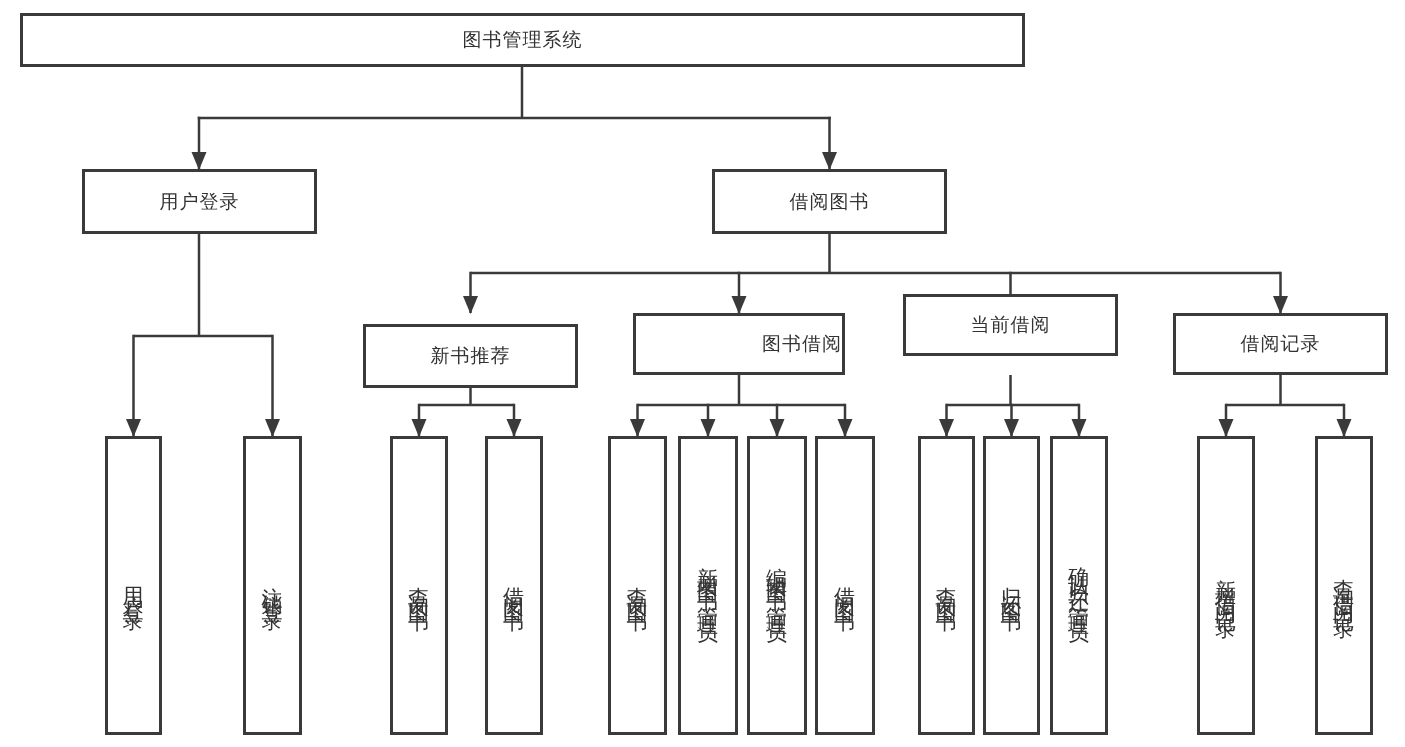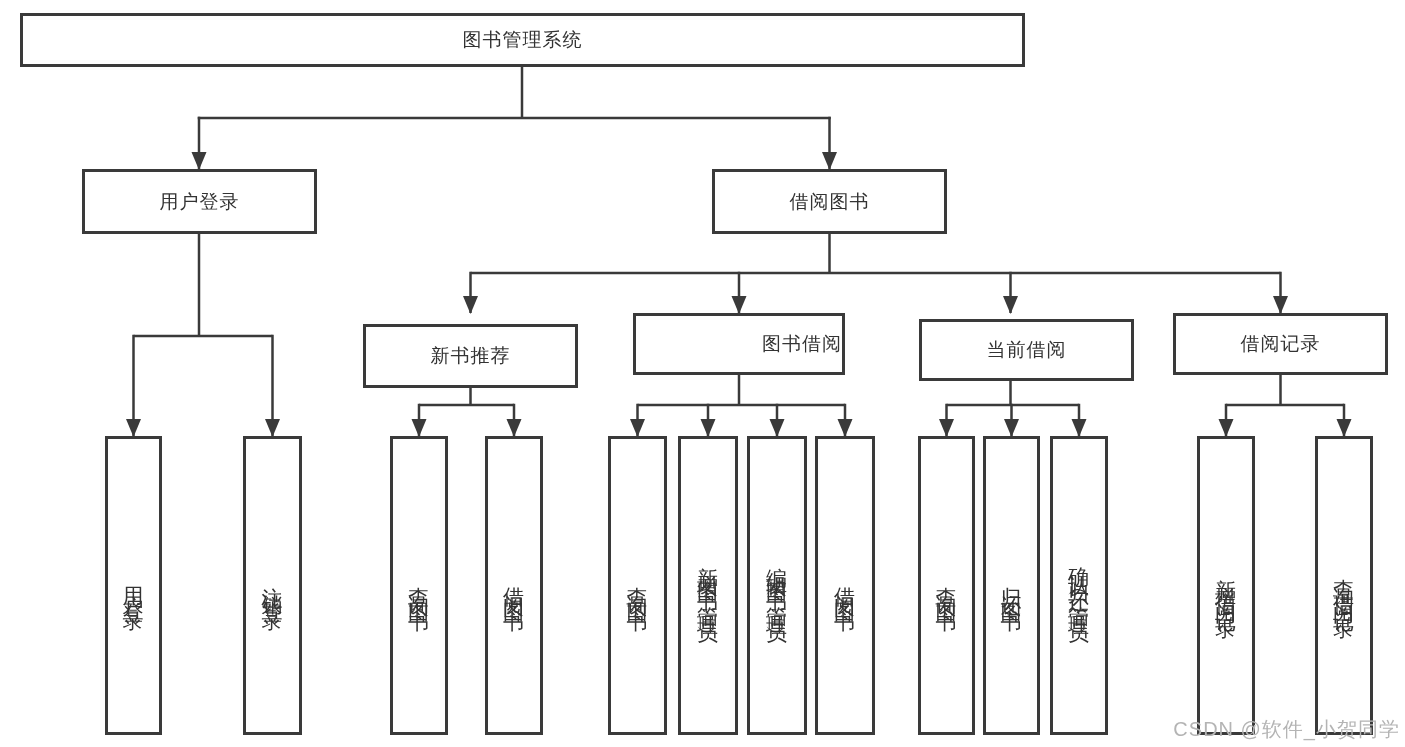--- a/index.html
+++ b/index.html
@@ -133,21 +133,21 @@
   <div class="hnode" style="left:712px; top:169px; width:235px; height:65px;">
     <span>借阅图书</span>
   </div>
 
   <div class="hnode" style="left:363px; top:324px; width:215px; height:64px;">
     <span>新书推荐</span>
   </div>
   <div class="hnode" style="left:633px; top:313px; width:212px; height:62px;justify-content:flex-end;">
     <span>图书借阅</span>
   </div>
-  <div class="hnode" style="left:903px; top:319px; width:215px; height:62px;margin-left:16px;">
+  <div class="hnode" style="left:903px; top:294px; width:215px; height:62px;">
     <span>当前借阅</span>
   </div>
   <div class="hnode" style="left:1173px; top:313px; width:215px; height:62px;">
     <span>借阅记录</span>
   </div>
 
   <div class="vnode" style="left:105px; width:57px;">
     <span>用户登录</span>
   </div>
   <div class="vnode" style="left:243px; width:59px;">
@@ -184,15 +184,14 @@
     <span>确认归还（管理员）</span>
   </div>
 
   <div class="vnode" style="left:1197px; width:58px;">
     <span>新增借阅记录</span>
   </div>
   <div class="vnode" style="left:1315px; width:58px;">
     <span>查询借阅记录</span>
   </div>
 
-  <div id="watermark">CSDN @软件_小贺同学</div>
 
 </div>
 
 </body></html>

